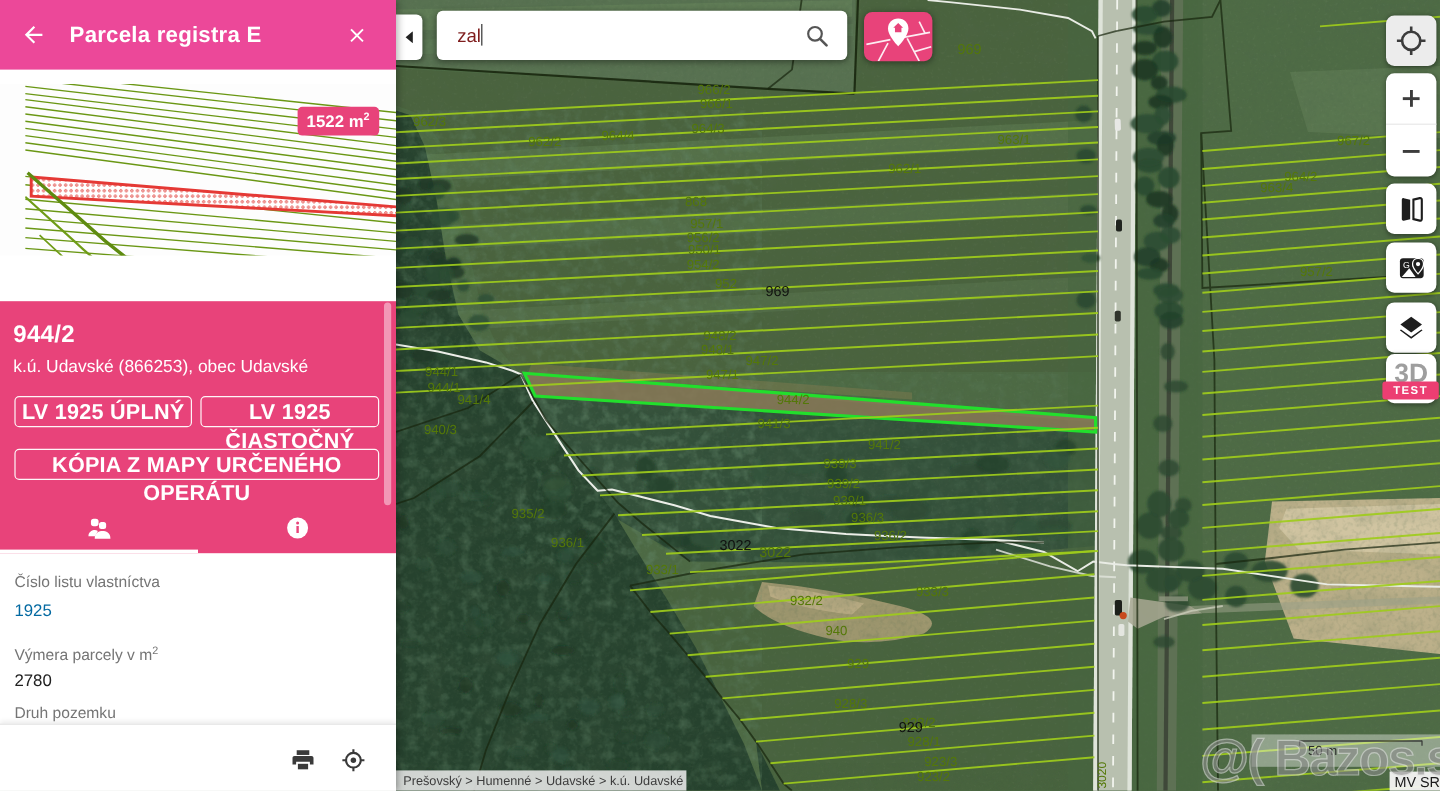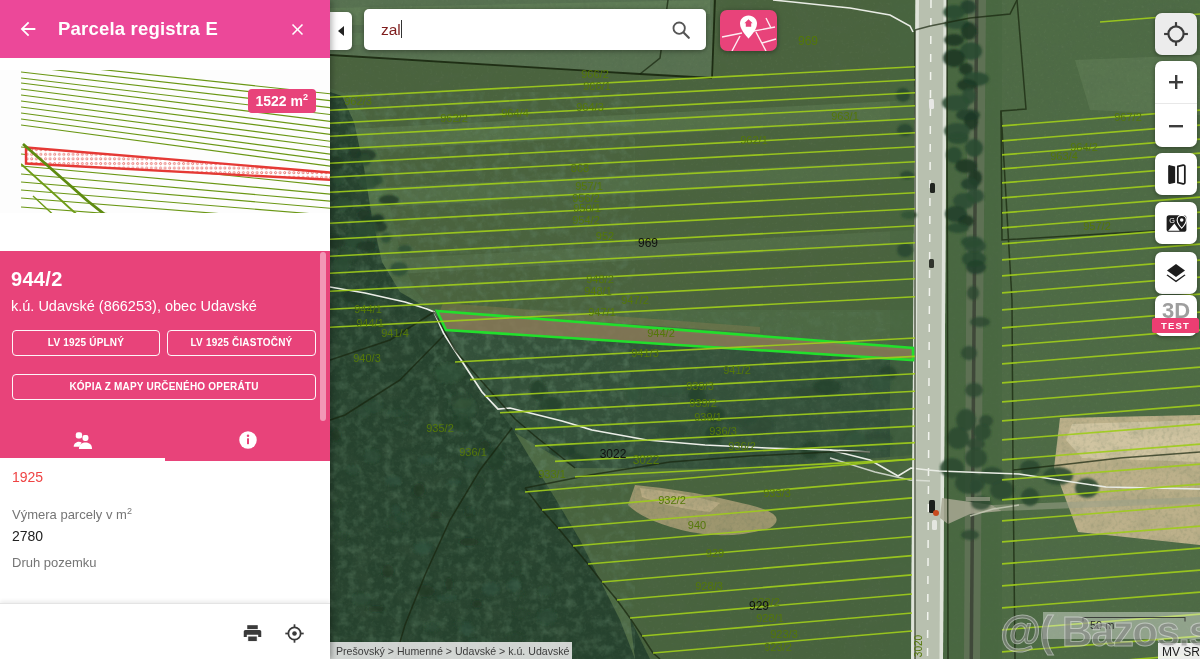--- a/index.html
+++ b/index.html
@@ -15,31 +15,31 @@
   .hbtn { width:40px; height:40px; display:flex; align-items:center; justify-content:center; }
   #minimap { position:absolute; left:0; top:70px; width:100%; height:143px; background:#fdfdfd; overflow:hidden;padding-left:21px; }
   #badge { position:absolute; right:14px; top:19px; background:#e8437a; color:#fff;
      font-size:14px; font-weight:bold; padding:3px 8px 4px; border-radius:4px; }
   #badge sup { font-size:9px; }
   #panel { position:absolute; left:0; top:251px; width:100%; height:210px; background:#e8437a; color:#fff; }
   #panel h1 { font-size:20px; font-weight:bold; margin:17px 0 0 11px; letter-spacing:.3px; }
   #panel .sub { font-size:14.5px; margin:7px 0 0 11px; }
   .btnrow { position:absolute; left:12px; top:79px; width:304px; display:flex; gap:7px; }
   .obtn { border:1px solid rgba(255,255,255,.95); border-radius:4px; color:#fff;
-     font-size:10px; font-weight:bold; text-align:center; line-height:24px; height:26px; letter-spacing:.2px; }
+     font-size:18px; font-weight:bold; text-align:center; line-height:24px; height:26px; letter-spacing:.2px; }
   .b1 { width:148px; } .b2 { width:149px; }
   .bwide { position:absolute; left:12px; top:123px; width:304px; }
   #tabs { position:absolute; left:0; bottom:0; width:100%; height:42px; display:flex; }
   #tabs .tab { width:165px; display:flex; align-items:center; justify-content:center; }
   #tabind { position:absolute; left:0; bottom:0; width:165px; height:3.5px; background:#fff; }
   #sbscroll { position:absolute; right:4px; top:1px; width:6px; height:169px;
      background:rgba(255,255,255,.45); border-radius:3px; }
   #props { position:absolute; left:12px; top:461px; width:300px; color:#757575; font-size:13px; }
   #props .val { color:#212121; font-size:14px; }
-  #props .lnk { color:#ef4444; font-size:14px; }
+  #props .lnk { color:#0369a1; font-size:14px; }
   #props div { margin-bottom:0; }
   #sb-foot { position:absolute; left:0; top:603px; width:100%; height:56px; background:#fff;
      border-top:1px solid #e4e4e4; box-shadow:0 -2px 4px rgba(0,0,0,.08); }
   
   #collapse { position:absolute; left:330px; top:12px; width:22px; height:38px; background:#fff;
      border-radius:0 5px 5px 0; box-shadow:1px 1px 4px rgba(0,0,0,.35);
      display:flex; align-items:center; justify-content:center; }
   #search { position:absolute; left:364px; top:9px; width:342px; height:41px; background:#fff;
      border-radius:5px; box-shadow:0 1px 5px rgba(0,0,0,.4); display:flex; align-items:center; }
   #search .q { font-size:15.5px; color:#7f1d1d; margin-left:17px; flex:1; }
@@ -640,20 +640,21 @@
         <circle cx="12" cy="12" r="10.5" fill="#fff"></circle>
         <rect x="10.8" y="10" width="2.4" height="7" fill="#e8437a"></rect>
         <circle cx="12" cy="7" r="1.5" fill="#e8437a"></circle>
           </svg>
         </div>
     </div>
     <div id="tabind"></div>
     <div id="sbscroll"></div>
   </div>
   <div id="props">
+    <div style="margin-top:16px">Číslo listu vlastníctva</div>
     <div class="lnk" style="margin-top:8px">1925</div>
     <div style="margin-top:21px">Výmera parcely v m<sup style="font-size:9px">2</sup></div>
     <div class="val" style="margin-top:6px">2780</div>
     <div style="margin-top:11px">Druh pozemku</div>
   </div>
   <div id="sb-foot">
     <svg style="position:absolute;left:241px;top:19px" width="23" height="21" viewBox="0 0 24 24">
       <rect x="6" y="2.5" width="12" height="4.5" fill="#3a3a3a"></rect>
       <path d="M4 8 L20 8 C21.3 8 22 8.9 22 10 L22 16 L18.5 16 L18.5 13.5 L5.5 13.5 L5.5 16 L2 16 L2 10 C2 8.9 2.7 8 4 8 Z" fill="#3a3a3a"></path>
       <rect x="6.5" y="14.8" width="11" height="6.5" fill="#3a3a3a" stroke="#fff" stroke-width="1.2"></rect>

